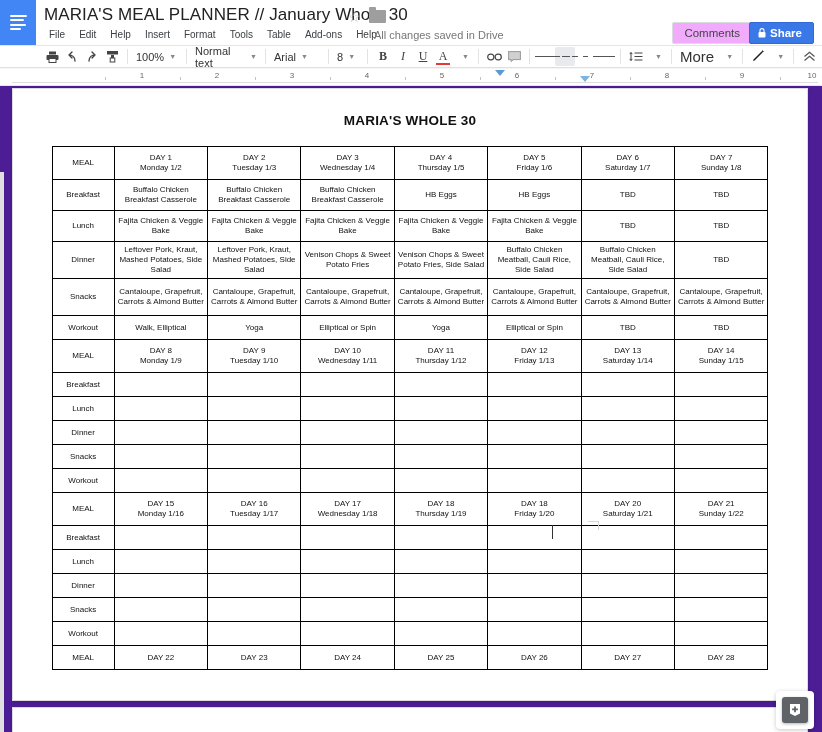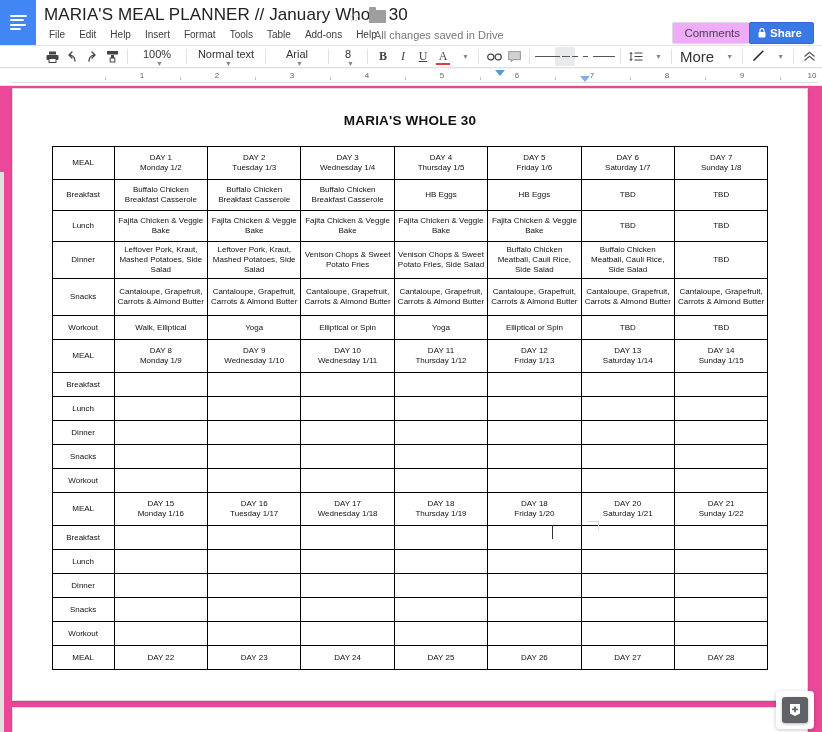--- a/index.html
+++ b/index.html
@@ -64,21 +64,21 @@
   .toolbar {
     position: absolute; top: 45px; left: 0; right: 0; height: 23px;
     background: #fff; border-top: 1px solid #e5e5e5; border-bottom: 1px solid #e0e0e0;
     display: flex; align-items: center; padding-left: 42px; font-size: 11px; color: #444;
   }
   .tb-sep { width: 1px; height: 15px; background: #e3e3e3; margin: 0 5px; }
   .tb-ico {
     width: 20px; height: 19px; display: flex; align-items: center; justify-content: center;
     color: #444; font-size: 12px;
   }
-  .tb-field { display: flex; align-items: center; height: 17px; padding: 0 3px; flex-direction: column; }
+  .tb-field { display: flex; align-items: center; height: 17px; padding: 0 3px; }
   .tb-field .lbl { font-size: 11px; color: #333; }
   .caret { font-size: 7px; color: #888; margin-left: 5px; }
   .w-zoom { width: 48px; }
   .w-style { width: 68px; }
   .w-font  { width: 52px; }
   .w-size  { width: 28px; text-align: left; }
   .bold-i   { font-weight: bold; font-family: "Liberation Serif", serif; }
   .ital-i   { font-style: italic; font-family: "Liberation Serif", serif; }
   .under-i  { text-decoration: underline; font-family: "Liberation Serif", serif; }
   .tcolor-i { font-family: "Liberation Serif", serif; position: relative; }
@@ -110,21 +110,21 @@
     border-left: 5px solid transparent; border-right: 5px solid transparent;
     border-top: 6px solid #5b9bd5;
   }
   .ruler .indent.down {
     top: 7px; border-top: 6px solid #7fb3e0;
   }
 
   
   .canvas {
     position: absolute; top: 86px; left: 0; right: 0; bottom: 0;
-    background: #ec4899; overflow: hidden;
+    background: #4c1d95; overflow: hidden;
   }
   .page {
     position: absolute; left: 12px; top: 2px; width: 796px; height: 613px;
     background: #fff; border: 1px solid #dcdcdc; box-shadow: 0 1px 3px rgba(0,0,0,.12);
   }
   .page2 {
     position: absolute; left: 12px; top: 621px; width: 796px; height: 40px;
     background: #fff; border: 1px solid #dcdcdc; box-shadow: 0 1px 3px rgba(0,0,0,.12);
   }
   .doc-heading {
@@ -445,21 +445,21 @@
         <td class="day-col r-short">Elliptical or Spin</td>
         <td class="day-col r-short">Yoga</td>
         <td class="day-col r-short">Elliptical or Spin</td>
         <td class="day-col r-short">TBD</td>
         <td class="day-col r-short">TBD</td>
       </tr>
 
       <tr>
         <td class="meal-col hdr r-hdr">MEAL</td>
         <td class="day-col hdr r-hdr"><span>DAY 8</span><br><span>Monday 1/9</span></td>
-        <td class="day-col hdr r-hdr"><span>DAY 9</span><br><span>Wednesday 1/10</span></td>
+        <td class="day-col hdr r-hdr"><span>DAY 9</span><br><span>Tuesday 1/10</span></td>
         <td class="day-col hdr r-hdr"><span>DAY 10</span><br><span>Wednesday 1/11</span></td>
         <td class="day-col hdr r-hdr"><span>DAY 11</span><br><span>Thursday 1/12</span></td>
         <td class="day-col hdr r-hdr"><span>DAY 12</span><br><span>Friday 1/13</span></td>
         <td class="day-col hdr r-hdr"><span>DAY 13</span><br><span>Saturday 1/14</span></td>
         <td class="day-col hdr r-hdr"><span>DAY 14</span><br><span>Sunday 1/15</span></td>
       </tr>
       <tr>
         <td class="meal-col lbl-b r-empty">Breakfast</td>
         <td class="day-col r-empty"></td>
         <td class="day-col r-empty"></td>

